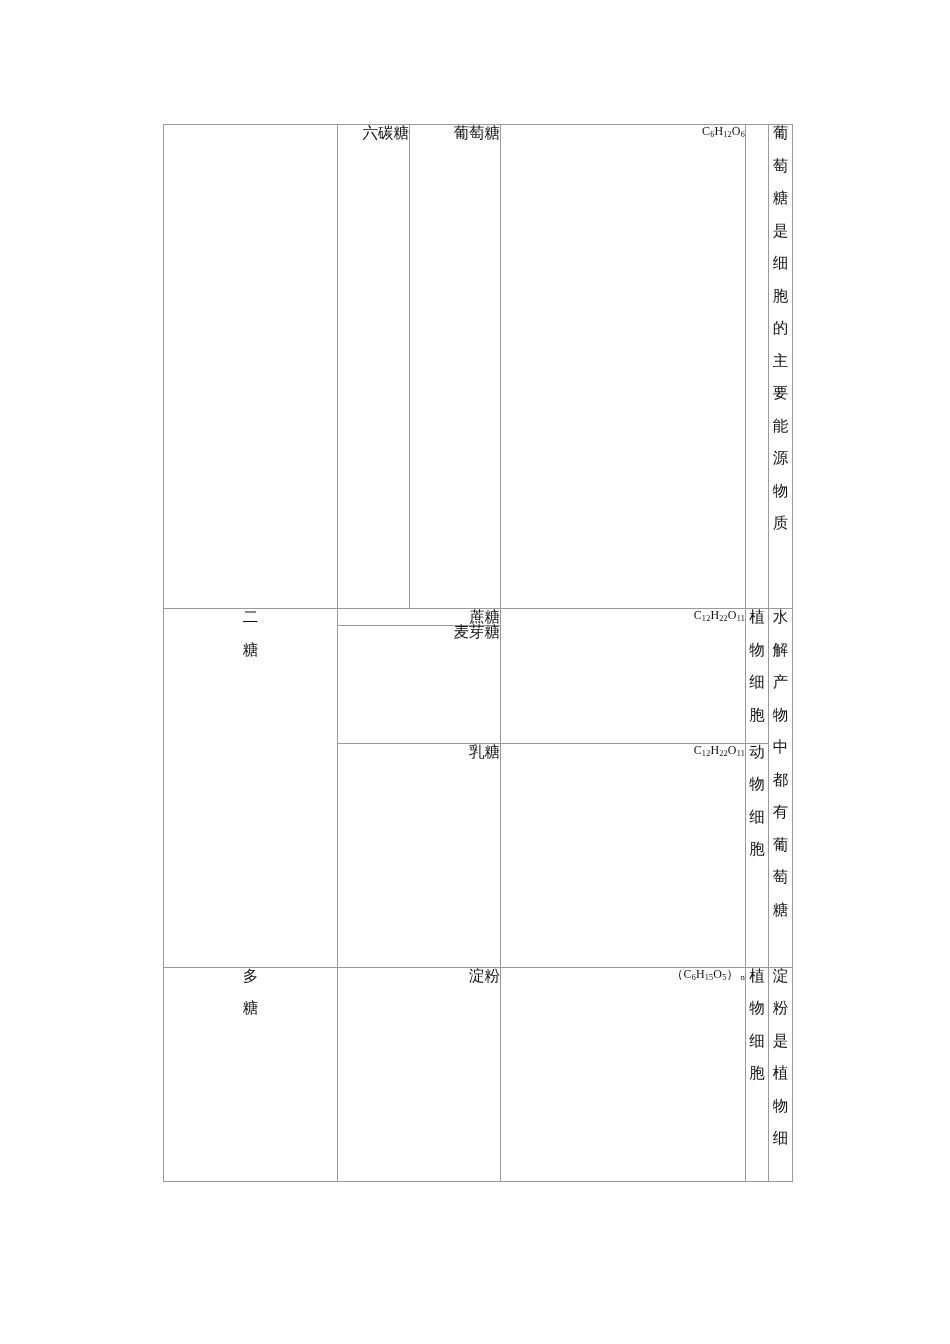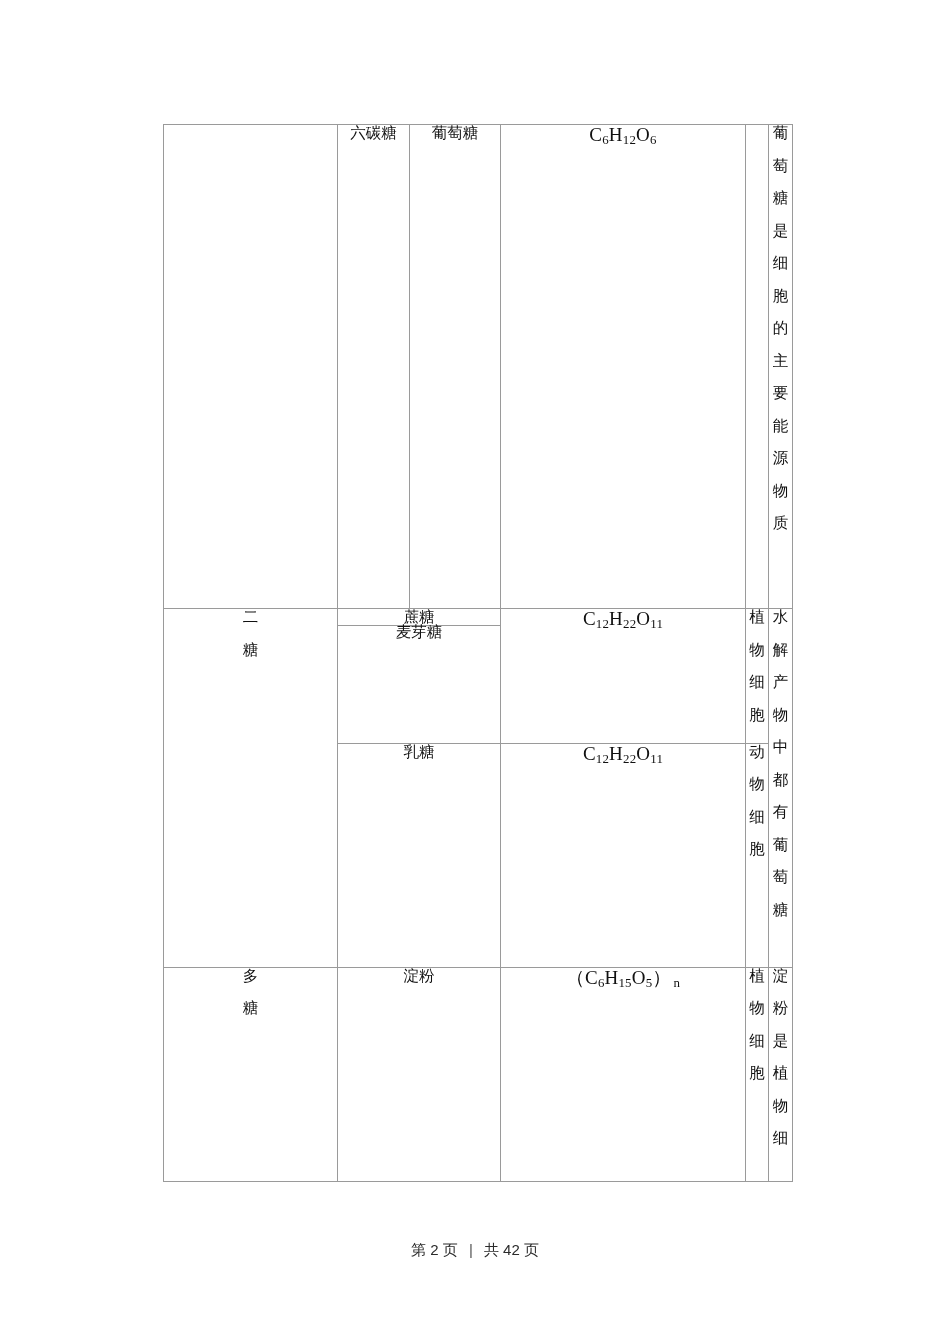--- a/index.html
+++ b/index.html
@@ -45,28 +45,28 @@
   
   .c1 { width: 174px; }
   .c2 { width:  72px; }
   .c3 { width:  91px; }
   .c4 { width: 245px; }
   .c5 { width:  23px; }
   .c6 { width:  24px; }
 
   
   .cell-center {
-    text-align: center;
+    text-align: right;
     font-size: 15.5px;
     line-height: 1.0;
     padding-top: 9px;
     padding-bottom: 4px;
   }
   .cell-center.formula {
-    font-size: 19px;
+    font-size: 12px;
     letter-spacing: 0.2px;
   }
 
   
   .cell-stack {
     text-align: center;
     font-size: 15.5px;
     padding-top: 9px;
     line-height: 1.0;
   }
@@ -232,19 +232,14 @@
             <span class="g">是</span>
             <span class="g">植</span>
             <span class="g">物</span>
             <span class="g">细</span>
           </td>
       </tr>
 
     </tbody>
   </table>
 
-  <div class="footer">
-    <span>第 2 页</span>
-    <span class="sep">|</span>
-    <span>共 42 页</span>
-  </div>
 
 </div>
 
 </body></html>

